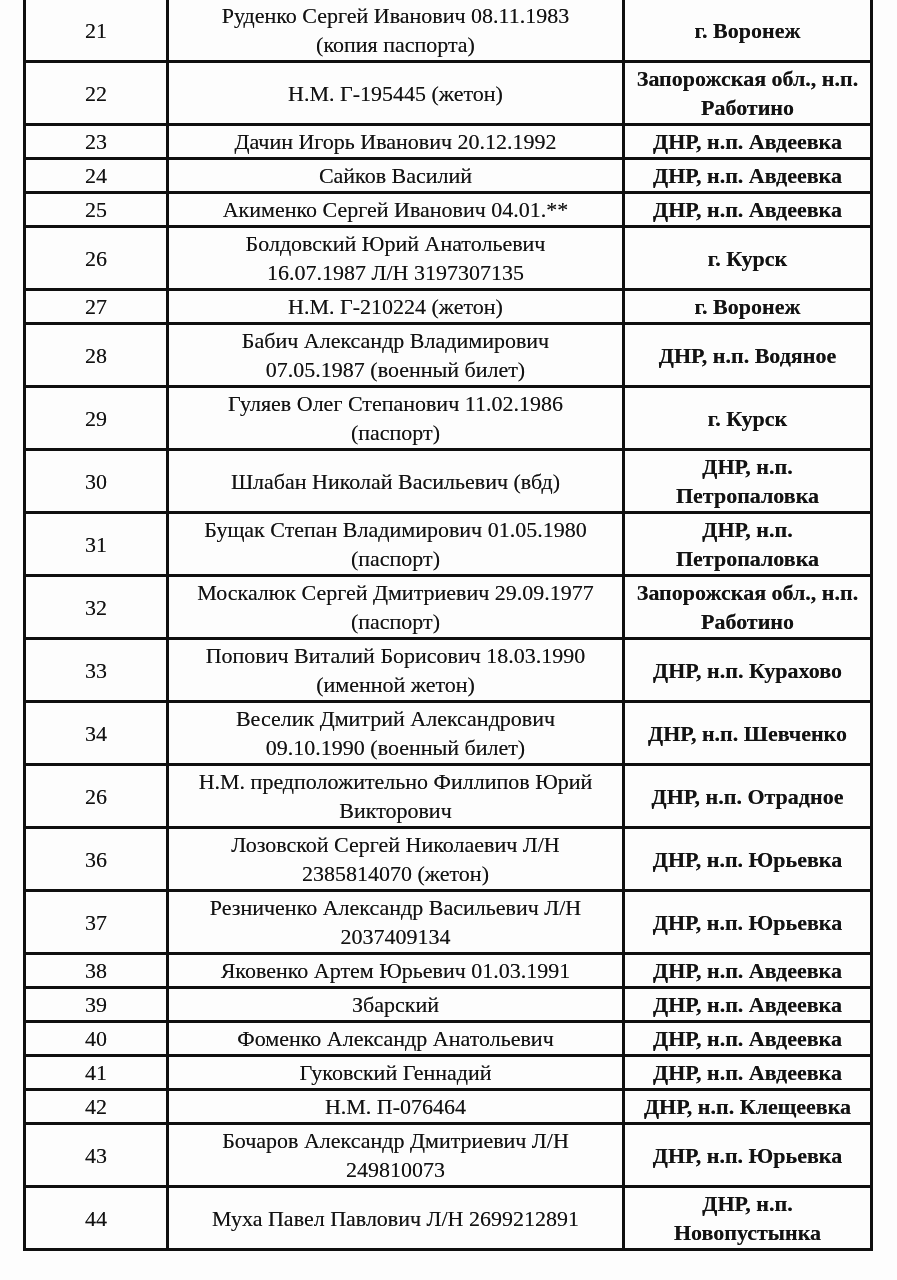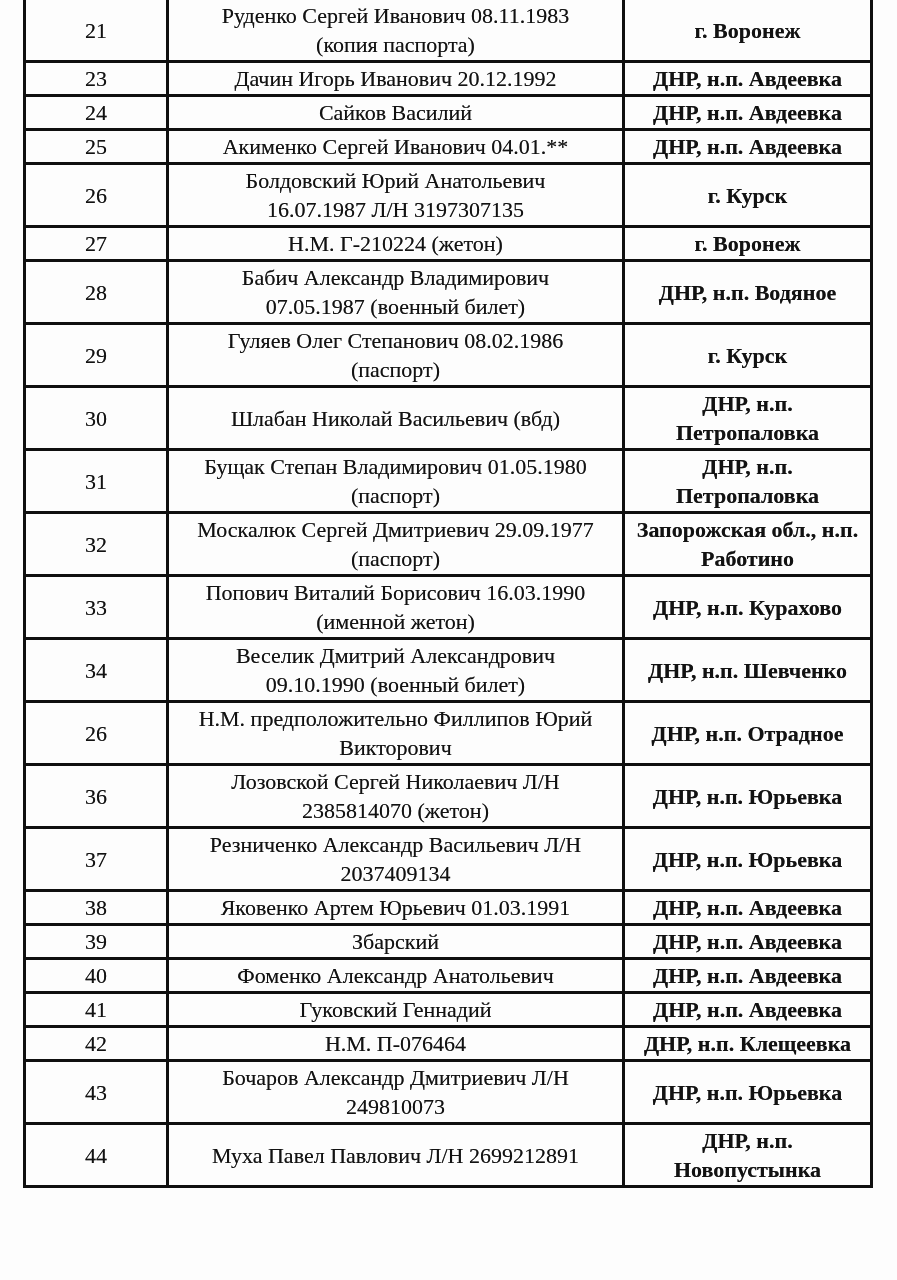--- a/index.html
+++ b/index.html
@@ -65,20 +65,26 @@
       <col style="width:248px">
     </colgroup>
     <tbody>
   <tr>
     <td class="col-num">21</td>
     <td class="col-name">Руденко Сергей Иванович 08.11.1983
 (копия паспорта)</td>
     <td class="col-loc">г. Воронеж</td>
   </tr>
 
+  <tr>
+    <td class="col-num">22</td>
+    <td class="col-name">Н.М. Г-195445 (жетон)</td>
+    <td class="col-loc">Запорожская обл., н.п.
+Работино</td>
+  </tr>
 
   <tr>
     <td class="col-num">23</td>
     <td class="col-name">Дачин Игорь Иванович 20.12.1992</td>
     <td class="col-loc">ДНР, н.п. Авдеевка</td>
   </tr>
 
   <tr>
     <td class="col-num">24</td>
     <td class="col-name">Сайков Василий</td>
@@ -106,21 +112,21 @@
 
   <tr>
     <td class="col-num">28</td>
     <td class="col-name">Бабич Александр Владимирович
 07.05.1987 (военный билет)</td>
     <td class="col-loc">ДНР, н.п. Водяное</td>
   </tr>
 
   <tr>
     <td class="col-num">29</td>
-    <td class="col-name">Гуляев Олег Степанович 08.02.1986
+    <td class="col-name">Гуляев Олег Степанович 11.02.1986
 (паспорт)</td>
     <td class="col-loc">г. Курск</td>
   </tr>
 
   <tr>
     <td class="col-num">30</td>
     <td class="col-name">Шлабан Николай Васильевич (вбд)</td>
     <td class="col-loc">ДНР, н.п.
 Петропаловка</td>
   </tr>
@@ -136,21 +142,21 @@
   <tr>
     <td class="col-num">32</td>
     <td class="col-name">Москалюк Сергей Дмитриевич 29.09.1977
 (паспорт)</td>
     <td class="col-loc">Запорожская обл., н.п.
 Работино</td>
   </tr>
 
   <tr>
     <td class="col-num">33</td>
-    <td class="col-name">Попович Виталий Борисович 16.03.1990
+    <td class="col-name">Попович Виталий Борисович 18.03.1990
 (именной жетон)</td>
     <td class="col-loc">ДНР, н.п. Курахово</td>
   </tr>
 
   <tr>
     <td class="col-num">34</td>
     <td class="col-name">Веселик Дмитрий Александрович
 09.10.1990 (военный билет)</td>
     <td class="col-loc">ДНР, н.п. Шевченко</td>
   </tr>

